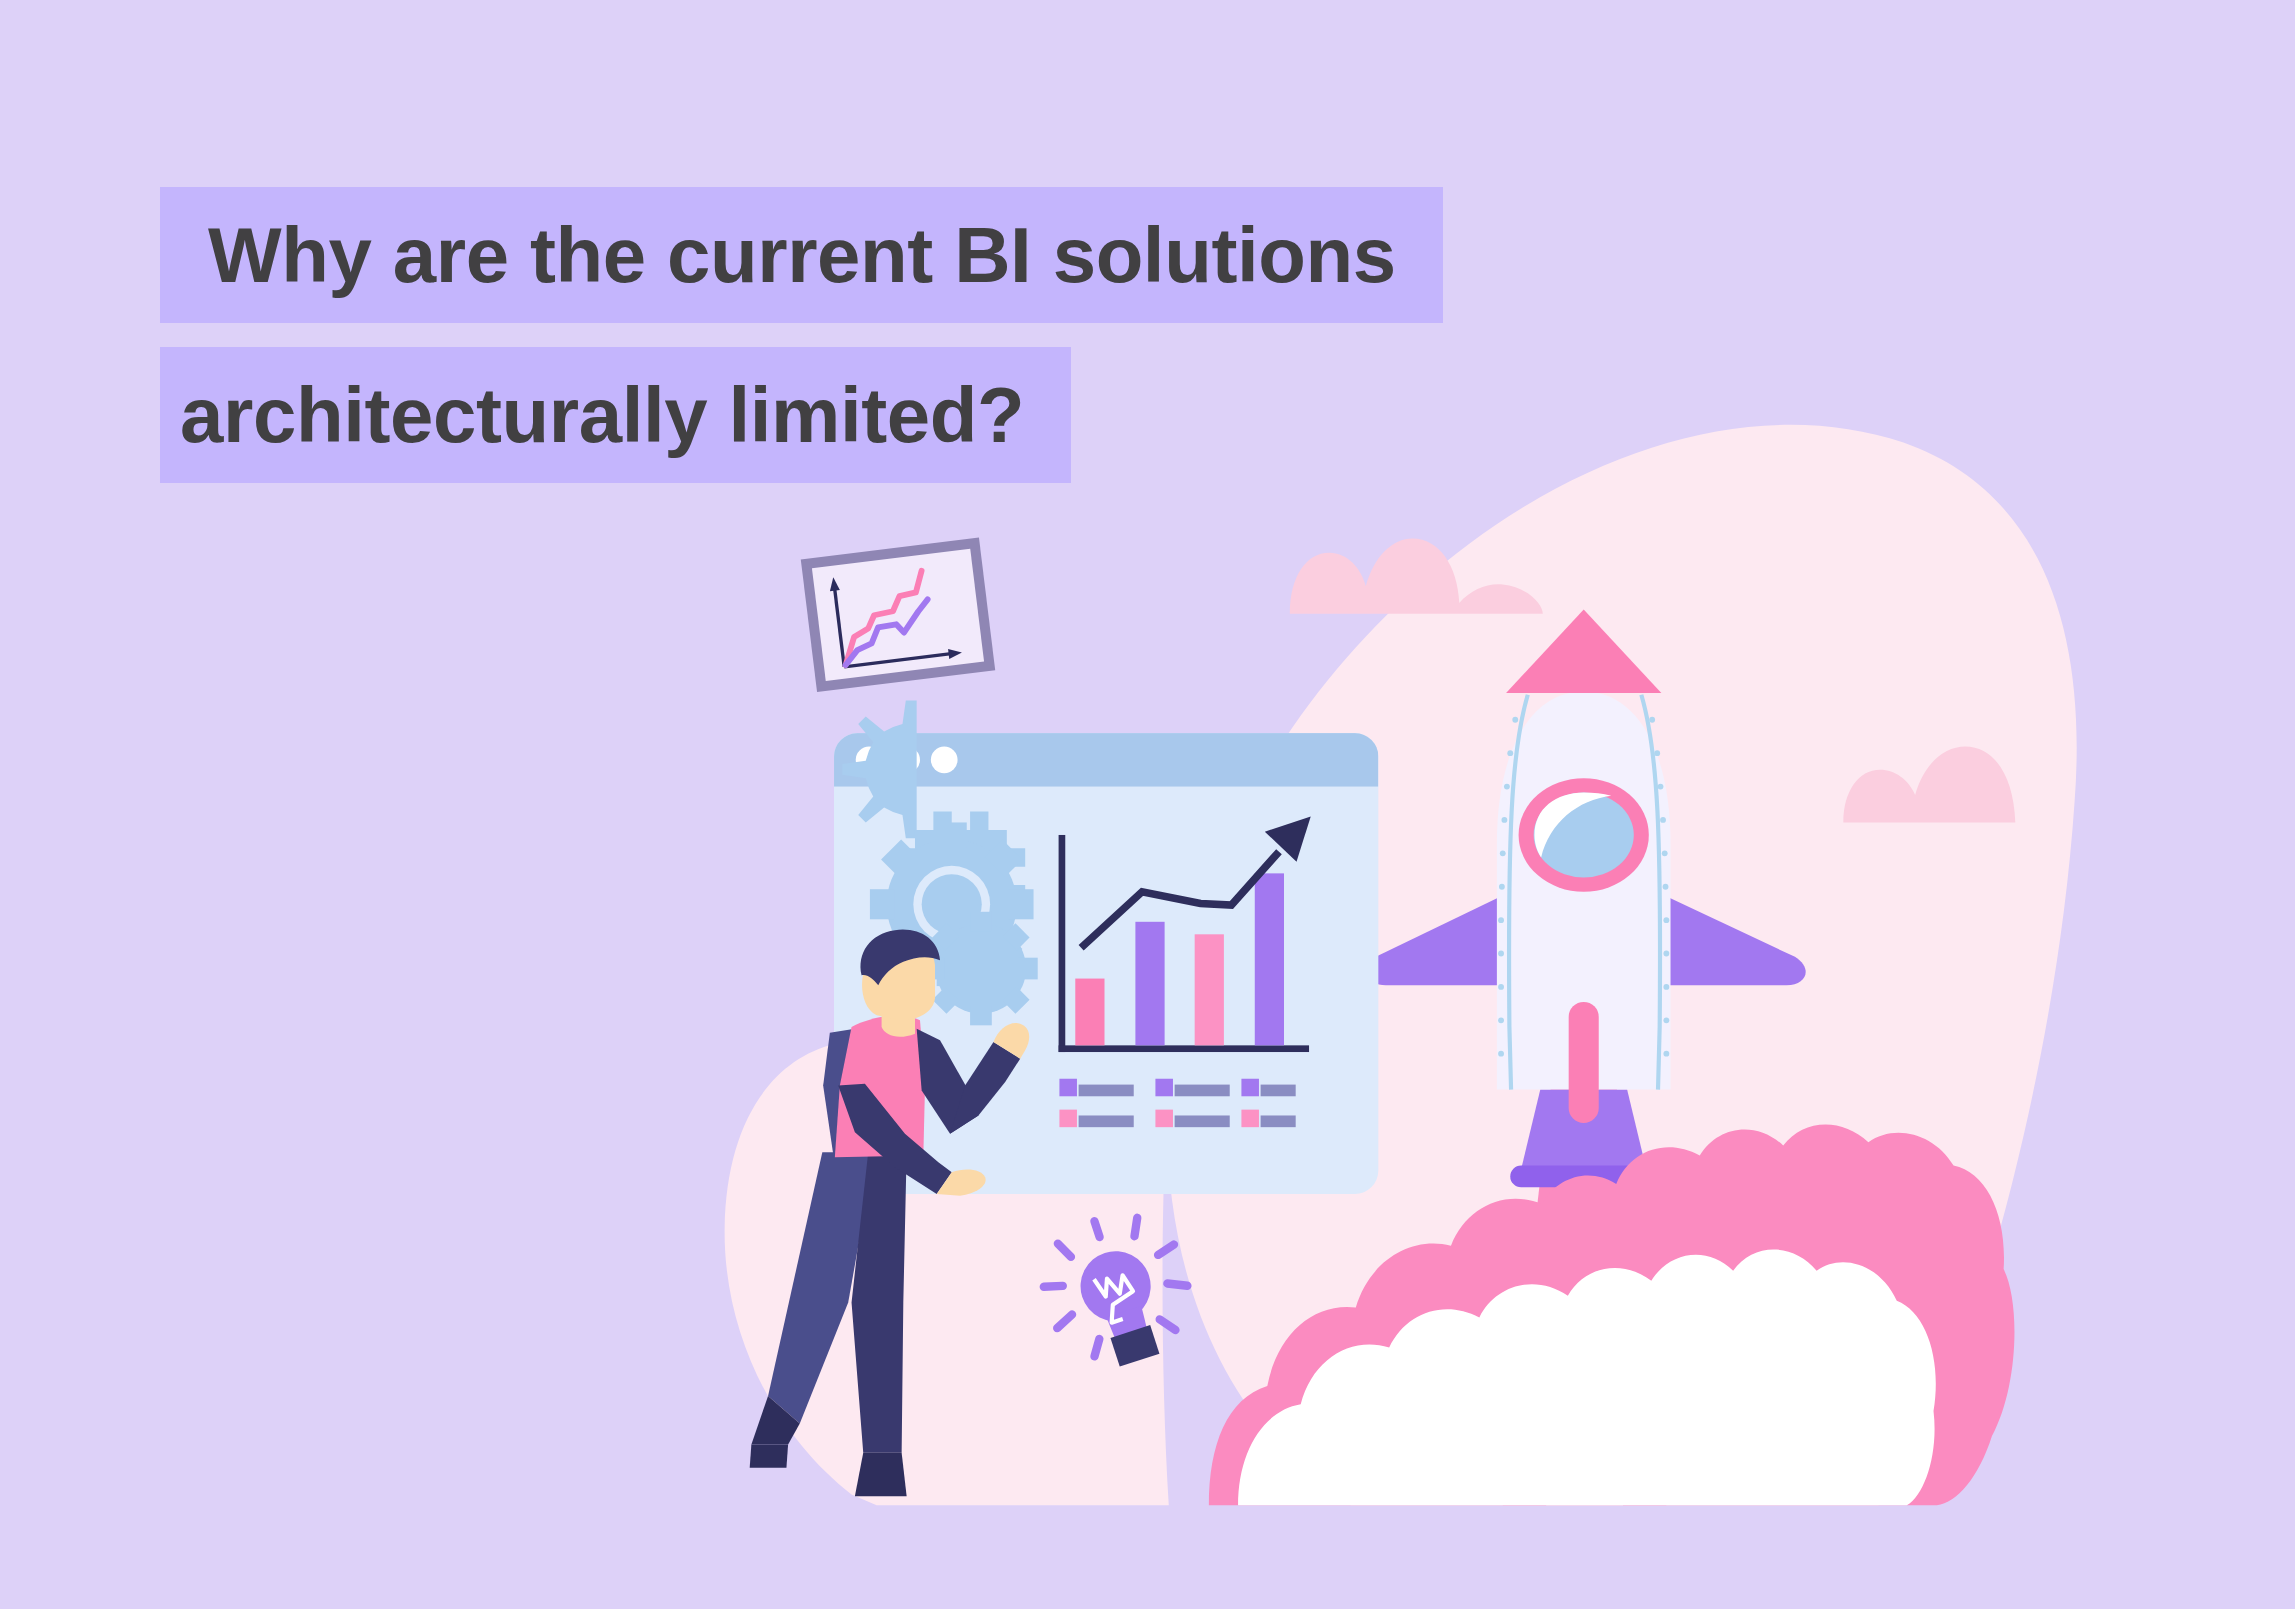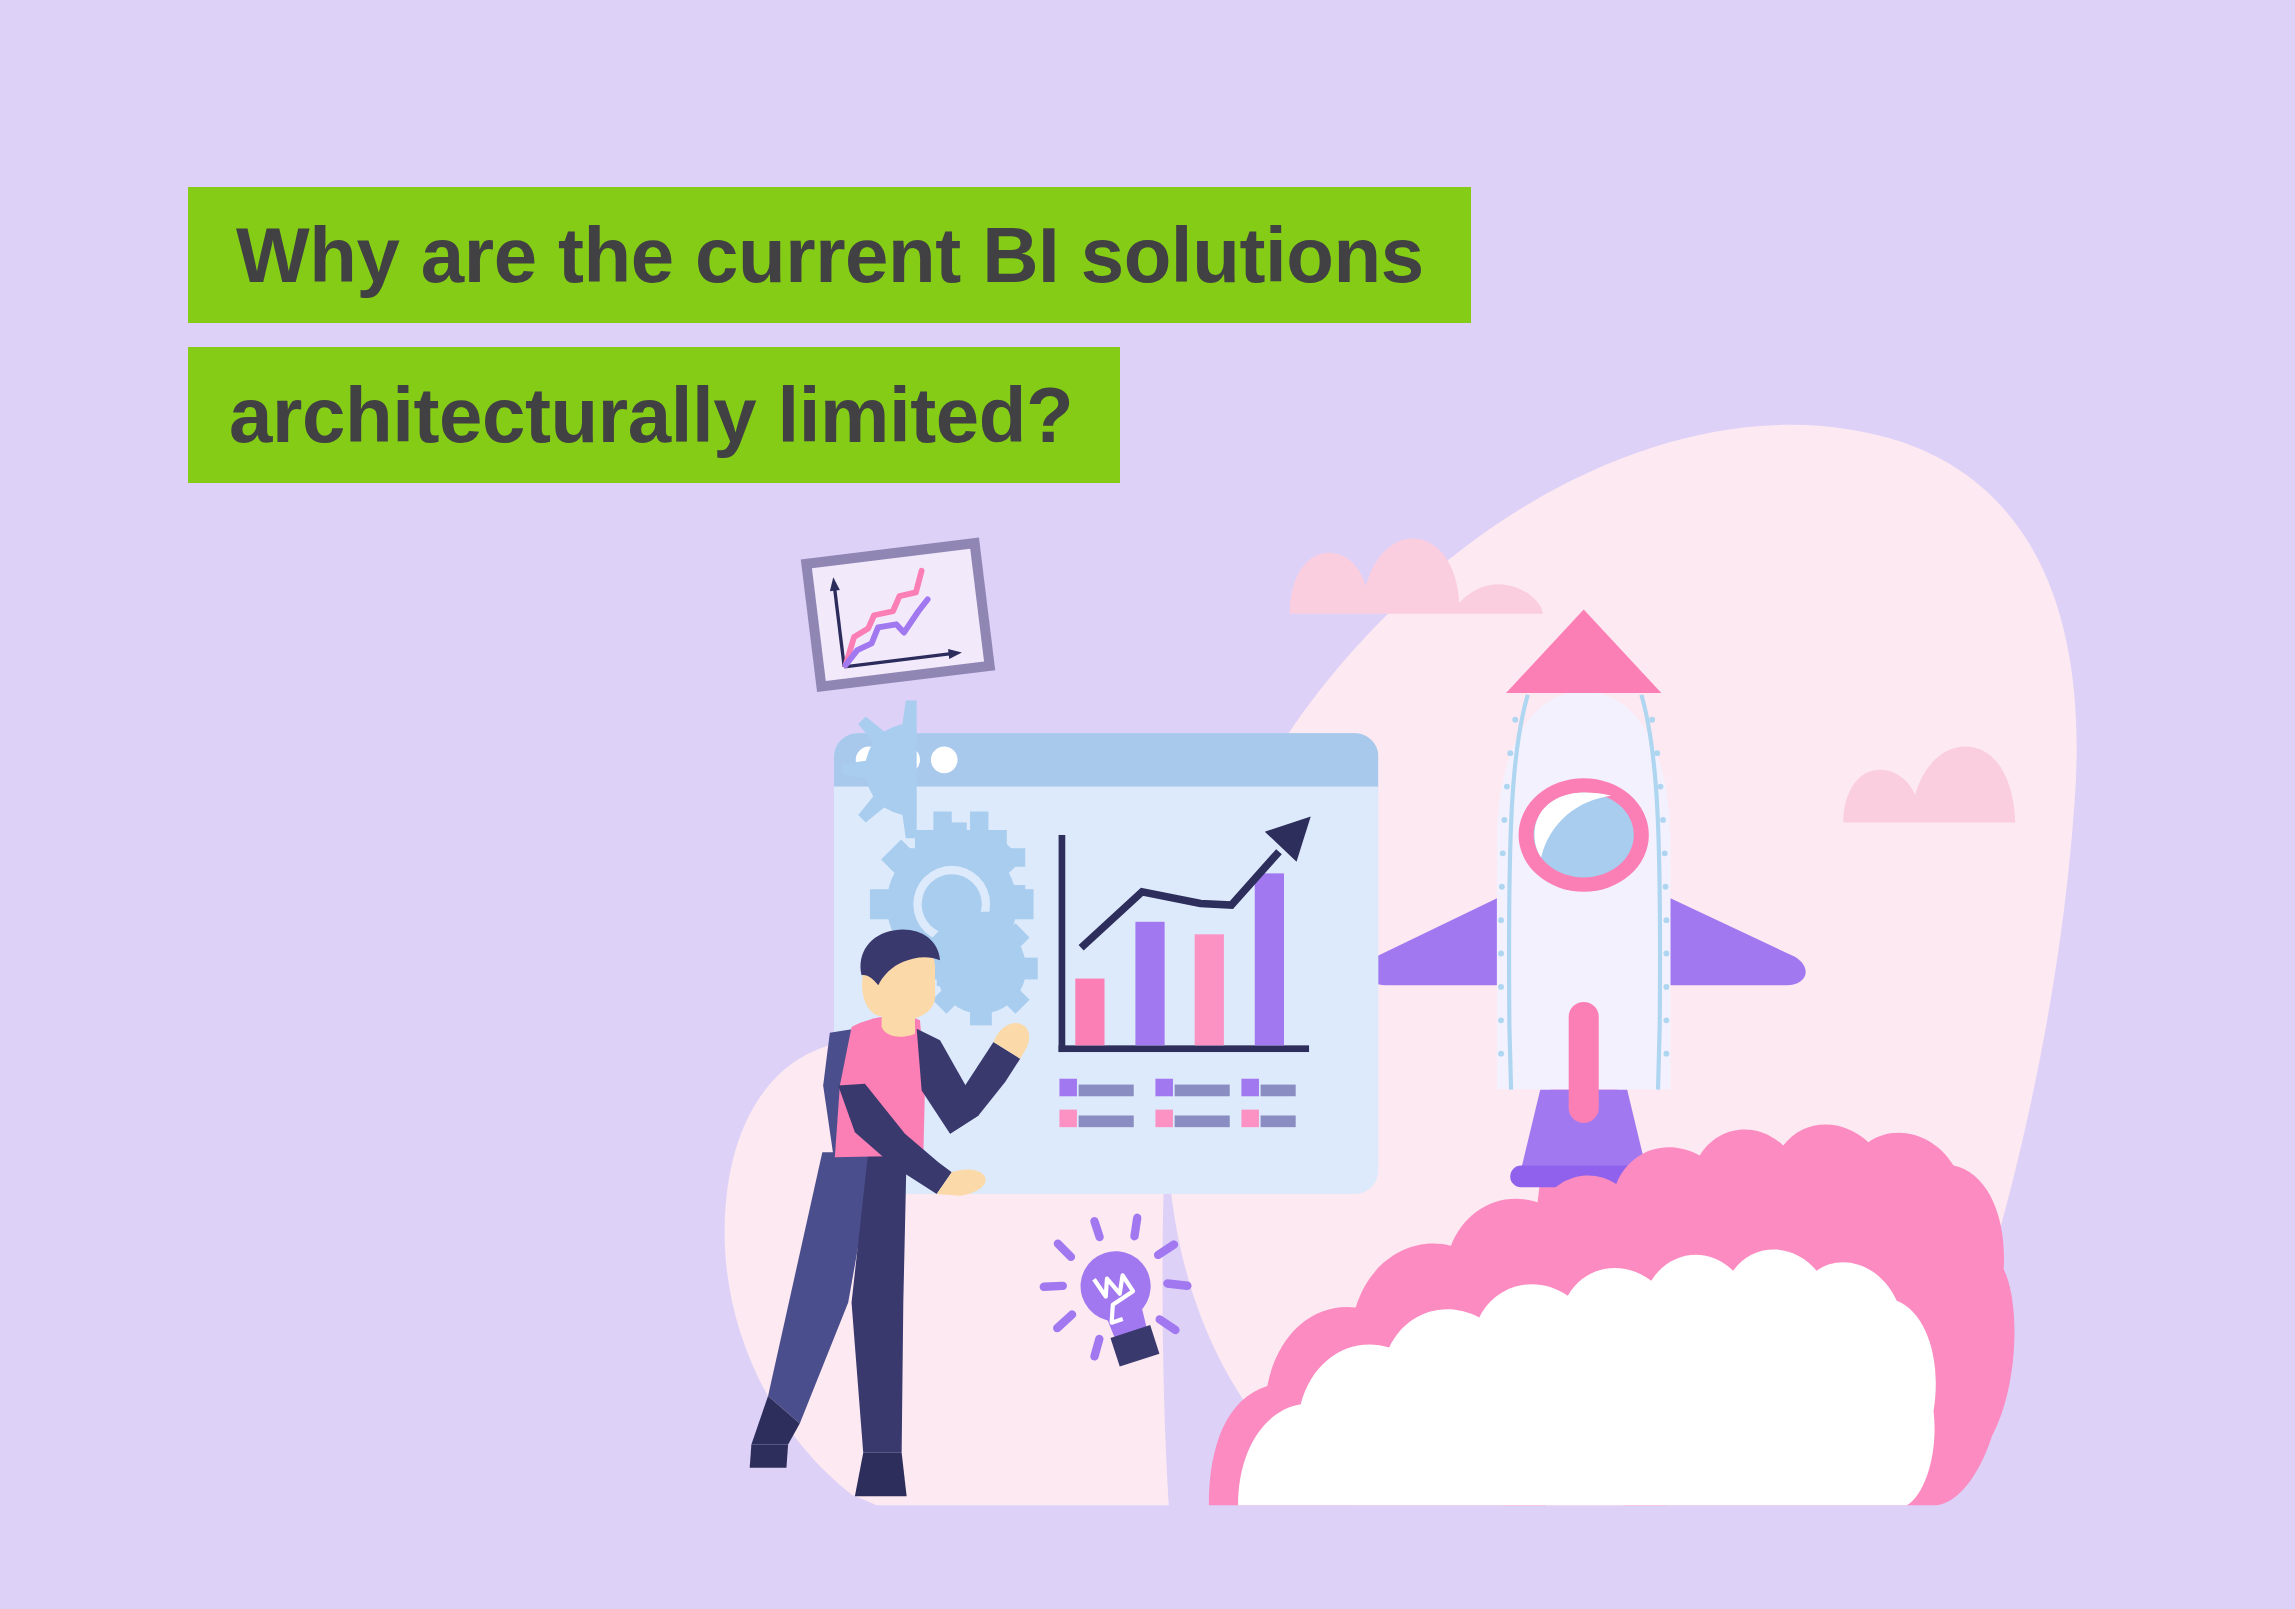--- a/index.html
+++ b/index.html
@@ -13,38 +13,37 @@
   #stage{position:absolute;left:0;top:0;width:2295px;height:1609px;overflow:hidden;}
   #art{position:absolute;left:0;top:0;width:2295px;height:1609px;}
 
   
   .title-wrap{
     position:absolute;left:0;top:0;width:2295px;height:534px;
     pointer-events:none;
   }
   .title-line{
     position:absolute;
-    background:#84cc16;
+    background:#c4b5fd;
     color:#414042;
     font-weight:bold;
     letter-spacing:-0.4px;
     display:flex;align-items:center;
     white-space:nowrap;
     pointer-events:auto;
-    margin-left:28px;
   }
   .title-line.l1{
     left:160px;top:187px;height:136px;
     font-size:78px;
     padding-left:48px;padding-right:47px;
   }
   .title-line.l2{
     left:160px;top:347px;height:136px;
     font-size:78px;
-    padding-left:41px;padding-right:47px;
+    padding-left:20px;padding-right:47px;
   }
 </style>
 </head>
 <body>
 
 <div id="stage">
 
   <svg id="art" viewBox="0 0 2749 1927" xmlns="http://www.w3.org/2000/svg">
 
     <defs>

